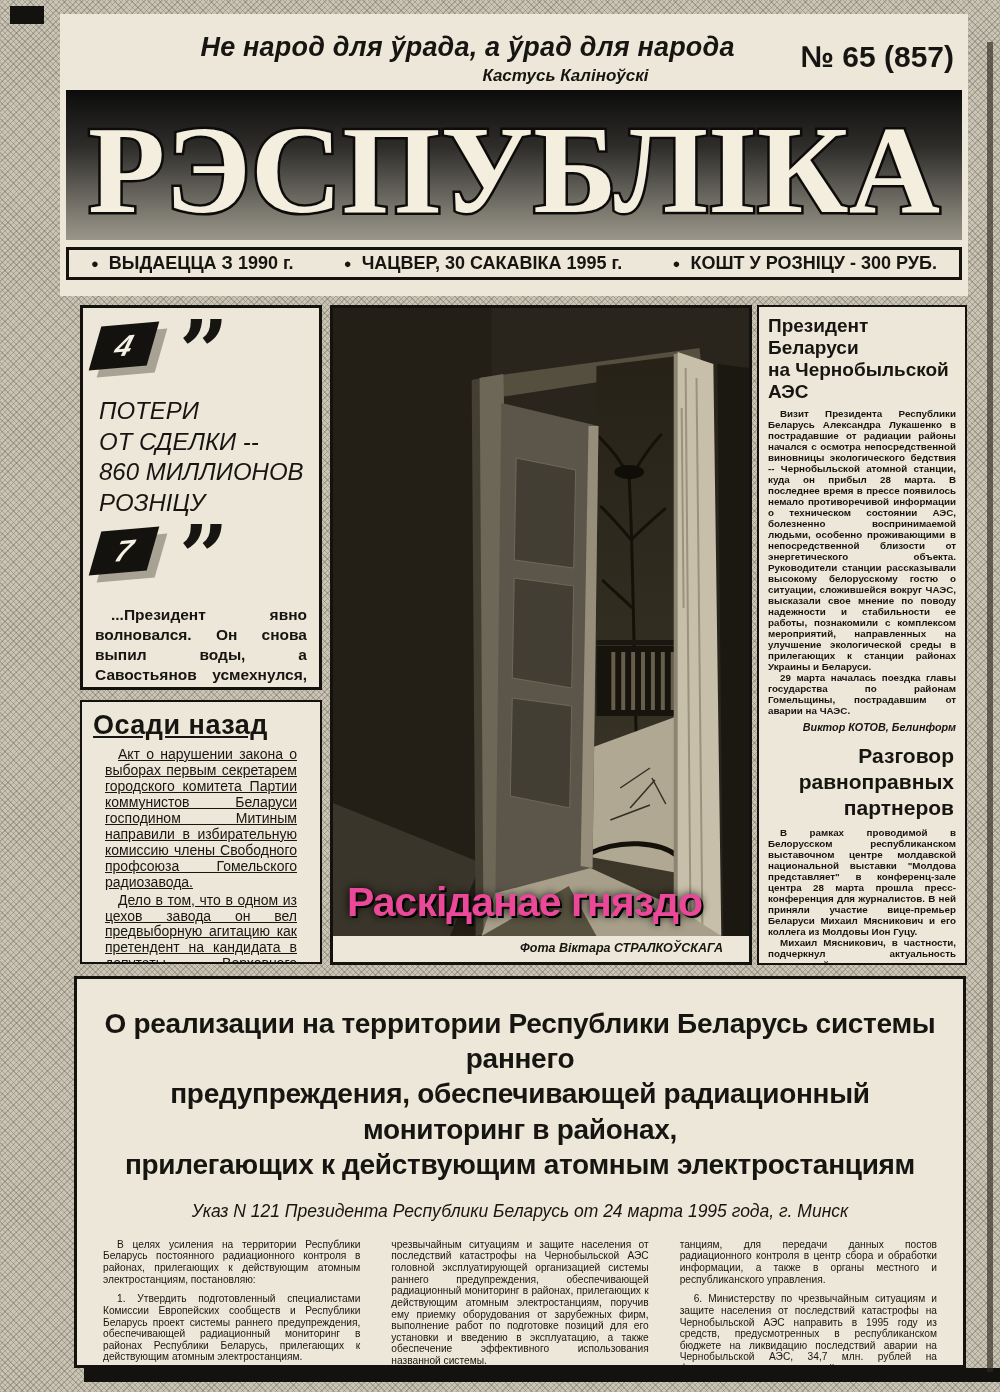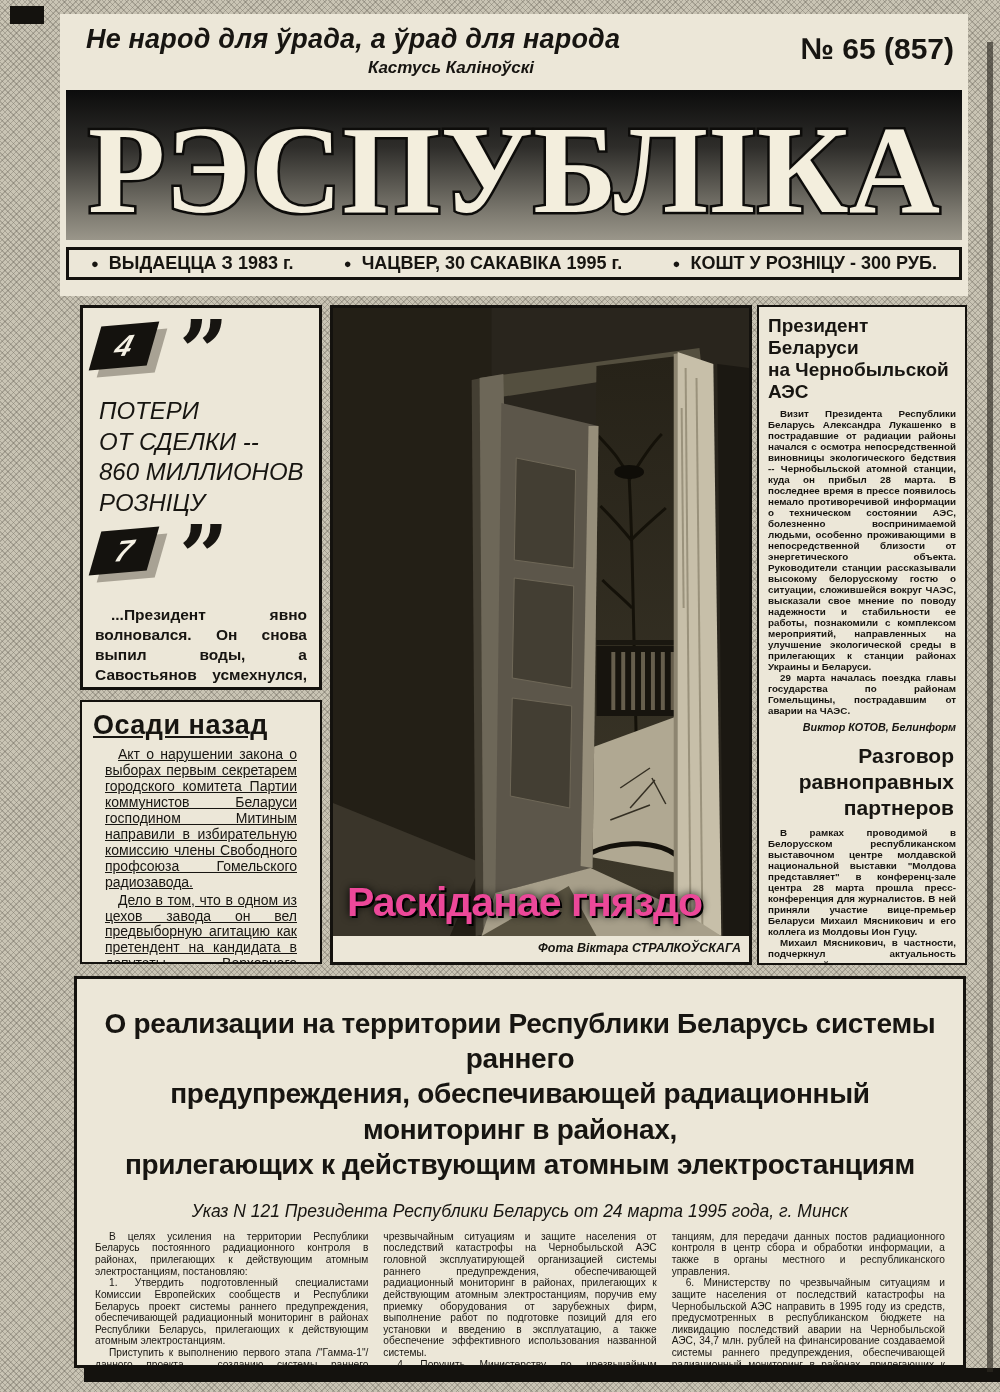--- a/index.html
+++ b/index.html
@@ -7,21 +7,21 @@
     position:relative;width:1000px;height:1392px;overflow:hidden;
     font-family:"Liberation Sans",sans-serif;color:#171511;
     background-color:#c9c4b4;
     background-image:
       repeating-linear-gradient(45deg, rgba(90,85,75,.30) 0 1px, transparent 1px 4px),
       repeating-linear-gradient(-45deg, rgba(90,85,75,.30) 0 1px, transparent 1px 4px);
   }
   .paper{background:#ece7d8;}
   
   .header-panel{position:absolute;left:60px;top:14px;width:908px;height:282px;background:#ece7d8;}
-  .topstrip{display:flex;justify-content:space-between;padding:10px 14px 0 26px;height:76px;box-sizing:border-box;}
+  .topstrip{display:flex;justify-content:flex-end;padding:18px 14px 0 26px;height:76px;box-sizing:border-box;}
   .motto-wrap{width:600px;}
   .motto{font-size:27px;font-weight:bold;font-style:italic;letter-spacing:.2px;}
   .motto-author{font-size:17px;font-weight:bold;font-style:italic;text-align:center;margin-top:3px;width:430px;margin-left:150px;}
   .issue{font-size:30px;font-weight:bold;margin-top:8px;white-space:nowrap;}
   .masthead-band{position:relative;margin:0 6px;height:150px;
     background:linear-gradient(#0c0c0c, #2e2d2a 38%, #7d7a70 82%, #9a968a);}
   .masthead-band svg{display:block;width:100%;height:100%;}
   .flag{position:absolute;left:724px;top:-64px;width:84px;height:108px;z-index:5;}
   .dateline{margin:7px 6px 0;height:33px;border:3px solid #14120e;background:#ece7d8;
     display:flex;align-items:center;justify-content:space-between;padding:0 22px;box-sizing:border-box;}
@@ -43,37 +43,37 @@
     background:#ece7d8;box-sizing:border-box;padding:6px 11px;overflow:hidden;text-decoration:underline;}
   .osadi-head{font-size:27px;font-weight:bold;letter-spacing:.5px;margin:2px 0 6px;}
   .body-p{margin:0 12px 2px;font-size:14px;line-height:1.14;text-align:justify;text-indent:13px;}
   
   .photo-box{position:absolute;left:330px;top:305px;width:422px;height:660px;margin:0;border:3px solid #14120e;
     box-sizing:border-box;background:#ece7d8;}
   .photo-area{position:relative;height:628px;overflow:hidden;background:#29251d;}
   .photo-area svg{display:block;width:100%;height:100%;}
   .photo-title{position:absolute;left:14px;bottom:10px;font-size:41px;font-weight:bold;color:#ec4899;
     letter-spacing:-1px;text-shadow:2px 2px 0 #000,0 0 8px #000;}
-  .photo-credit{height:24px;display:flex;align-items:center;justify-content:flex-end;padding:0 8px;
+  .photo-credit{height:24px;display:flex;align-items:center;justify-content:flex-end;padding:0 26px;
     font-weight:bold;font-style:italic;font-size:12.5px;background:#ece7d8;}
   
   .right-col{position:absolute;left:757px;top:305px;width:210px;height:660px;border:2px solid #14120e;
     background:#ece7d8;box-sizing:border-box;padding:6px 9px;overflow:hidden;}
   .r-head1{font-size:19px;font-weight:bold;line-height:1.15;margin:2px 0 7px;}
   .r-head2{font-size:21px;font-weight:bold;text-align:right;line-height:1.25;margin:10px 2px 7px;}
   .r-p{margin:0;font-size:9.8px;line-height:1.12;text-align:justify;text-indent:12px;font-weight:bold;}
   .r-author{text-align:right;font-weight:bold;font-style:italic;font-size:10.8px;margin:4px 0 2px;}
   
   .decree{position:absolute;left:74px;top:976px;width:892px;height:392px;border:3px solid #14120e;
     background:#ece7d8;box-sizing:border-box;padding:8px 18px;overflow:hidden;}
   .d-headline{text-align:center;font-weight:bold;font-size:28px;line-height:1.26;letter-spacing:-.3px;}
   .d-subtitle{text-align:center;font-style:italic;font-size:17.5px;margin:1px 0 9px;}
   .d-cols{display:flex;gap:15px;}
   .d-col{flex:1;}
-  .d-p{margin:0;font-size:10.2px;line-height:1.14;text-align:justify;text-indent:14px;}
+  .d-p{margin:8px;font-size:10.2px;line-height:1.14;text-align:justify;text-indent:14px;}
   .d-p.cont{text-indent:0;}
   
   .scan-bottom{position:absolute;left:84px;top:1368px;width:916px;height:14px;background:#14120e;}
   .scan-right{position:absolute;left:987px;top:42px;width:6px;height:1330px;background:#2e2b23;opacity:.65;}
   .scan-corner{position:absolute;left:10px;top:6px;width:34px;height:18px;background:#14120e;}
 </style>
 </head>
 <body>
 
 <div class="page">
@@ -94,21 +94,21 @@
       </svg>
       <svg class="flag" viewBox="0 0 86 112">
         <path d="M10 16 C30 4 50 24 74 10 L79 92 C58 106 38 86 14 100 Z" fill="#f3eedd" stroke="#0d0c0a" stroke-width="6"></path>
         <path d="M12 44 C32 32 52 52 75 38 L77 64 C56 78 36 58 13 70 Z" fill="#0d0c0a"></path>
       </svg>
     </div>
 
     <div class="dateline">
       <span class="dl-item">
         <span class="dl-bullet">●</span>
-        <span>ВЫДАЕЦЦА  З 1983 г.</span>
+        <span>ВЫДАЕЦЦА  З 1990 г.</span>
       </span>
       <span class="dl-item">
         <span class="dl-bullet">●</span>
         <span>ЧАЦВЕР,  30 САКАВІКА 1995 г.</span>
       </span>
       <span class="dl-item">
         <span class="dl-bullet">●</span>
         <span>КОШТ У РОЗНІЦУ - 300 РУБ.</span>
       </span>
     </div>

